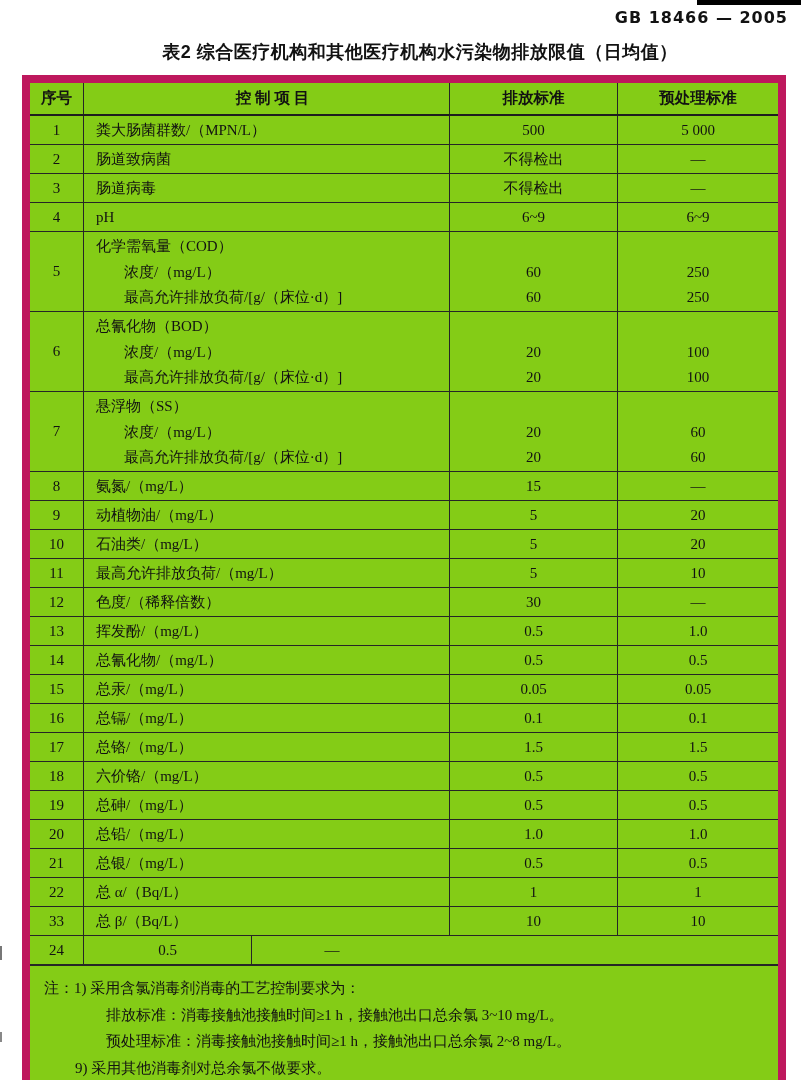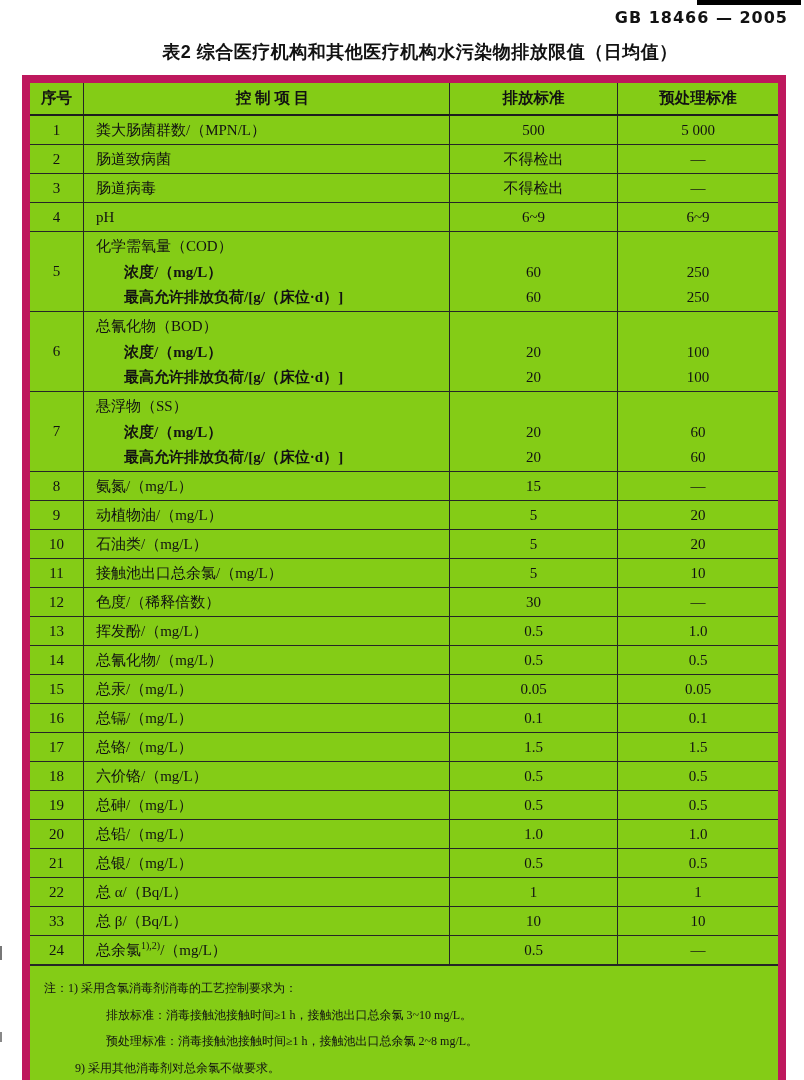--- a/index.html
+++ b/index.html
@@ -37,25 +37,25 @@
   .trow { display: flex; height: 29px; border-bottom: 1.6px solid #262626; font-size: 15px; }
   .trow.grp { height: 80px; }
   .c-no  { width: 54px;  border-right: 1.6px solid #262626; display: flex; align-items: center; justify-content: center; }
   .c-item{ flex: 1;      border-right: 1.6px solid #262626; display: flex; align-items: center; padding-left: 12px; }
   .c-std { width: 168px; border-right: 1.6px solid #262626; display: flex; align-items: center; justify-content: center; }
   .c-pre { width: 160px; display: flex; align-items: center; justify-content: center; }
   .trow.grp .c-item { display: block; padding: 2px 0 0 0; }
   .trow.grp .c-std, .trow.grp .c-pre { display: block; text-align: center; padding-top: 2px; }
   .line { height: 25.5px; line-height: 25.5px; }
   .line.glbl { padding-left: 12px; }
-  .line.sub  { padding-left: 40px; font-weight: bold; }
+  .line.sub  { padding-left: 40px; }
   sup.fn { font-size: 10px; position: relative; top: -5px; }
   .note {
     height: 116px; border-top: 0.5px solid #262626;
-    padding: 9px 14px 0 14px; font-size: 12px;
+    padding: 9px 14px 0 14px; font-size: 15px;
   }
   .note-line { line-height: 26.5px; white-space: nowrap; }
   .n1 { padding-left: 62px; }
   .n2 { padding-left: 31px; }
 </style>
 </head>
 <body>
 
 <div class="scan-bar-top"></div>
 <div class="speck-1"></div>
@@ -165,21 +165,21 @@
         <div class="c-pre">20</div>
       </div>
       <div class="trow">
         <div class="c-no">10</div>
         <div class="c-item">石油类/（mg/L）</div>
         <div class="c-std">5</div>
         <div class="c-pre">20</div>
       </div>
       <div class="trow">
         <div class="c-no">11</div>
-        <div class="c-item">接触池出口总余氯/（mg/L）</div>
+        <div class="c-item">最高允许排放负荷/（mg/L）</div>
         <div class="c-std">5</div>
         <div class="c-pre">10</div>
       </div>
       <div class="trow">
         <div class="c-no">12</div>
         <div class="c-item">色度/（稀释倍数）</div>
         <div class="c-std">30</div>
         <div class="c-pre">—</div>
       </div>
       <div class="trow">
@@ -243,25 +243,20 @@
         <div class="c-pre">1</div>
       </div>
       <div class="trow">
         <div class="c-no">33</div>
         <div class="c-item">总 β/（Bq/L）</div>
         <div class="c-std">10</div>
         <div class="c-pre">10</div>
       </div>
       <div class="trow">
         <div class="c-no">24</div>
-        <div class="c-item">
-          <span>总余氯</span>
-          <sup class="fn">1),2)</sup>
-          <span>/（mg/L）</span>
-        </div>
         <div class="c-std">0.5</div>
         <div class="c-pre">—</div>
       </div>
     </div>
 
   <div class="note">
     <div class="note-line">注：1) 采用含氯消毒剂消毒的工艺控制要求为：</div>
     <div class="note-line n1">排放标准：消毒接触池接触时间≥1 h，接触池出口总余氯 3~10 mg/L。</div>
     <div class="note-line n1">预处理标准：消毒接触池接触时间≥1 h，接触池出口总余氯 2~8 mg/L。</div>
     <div class="note-line n2">9) 采用其他消毒剂对总余氯不做要求。</div>

